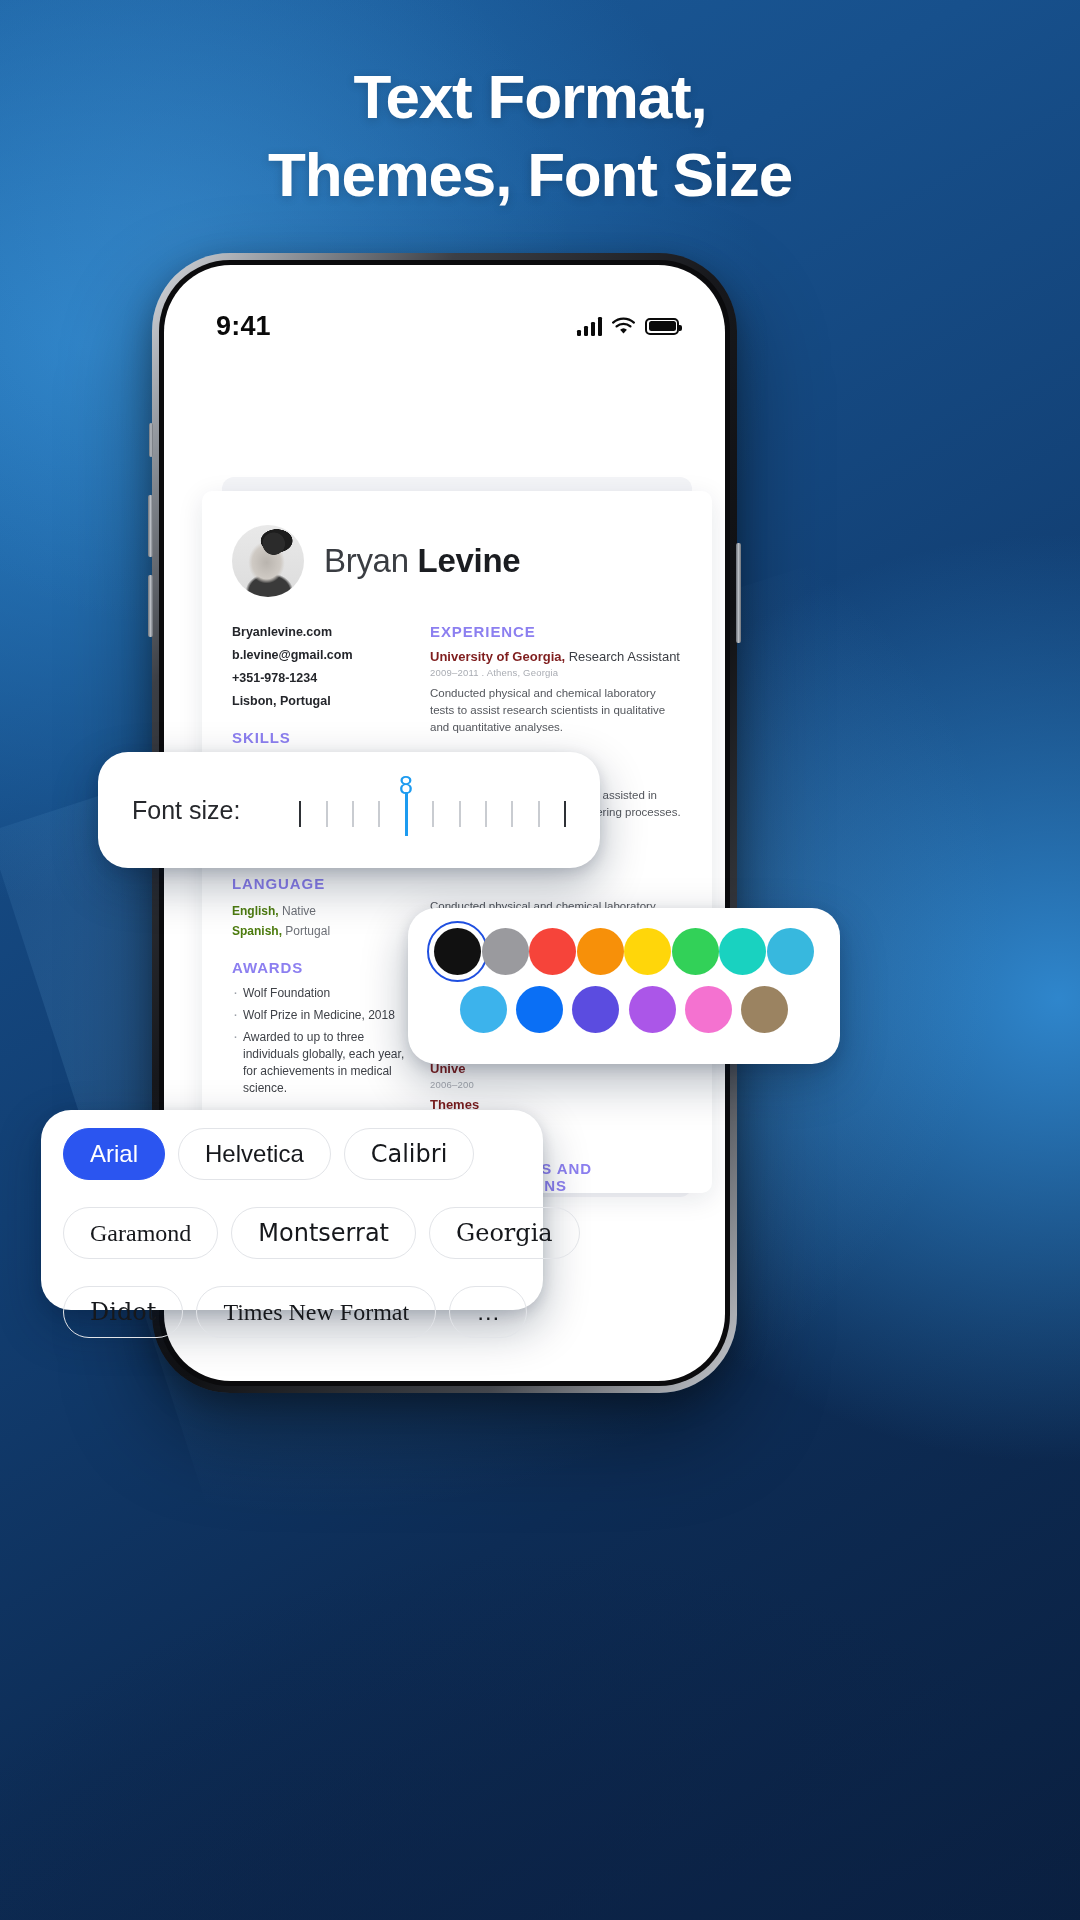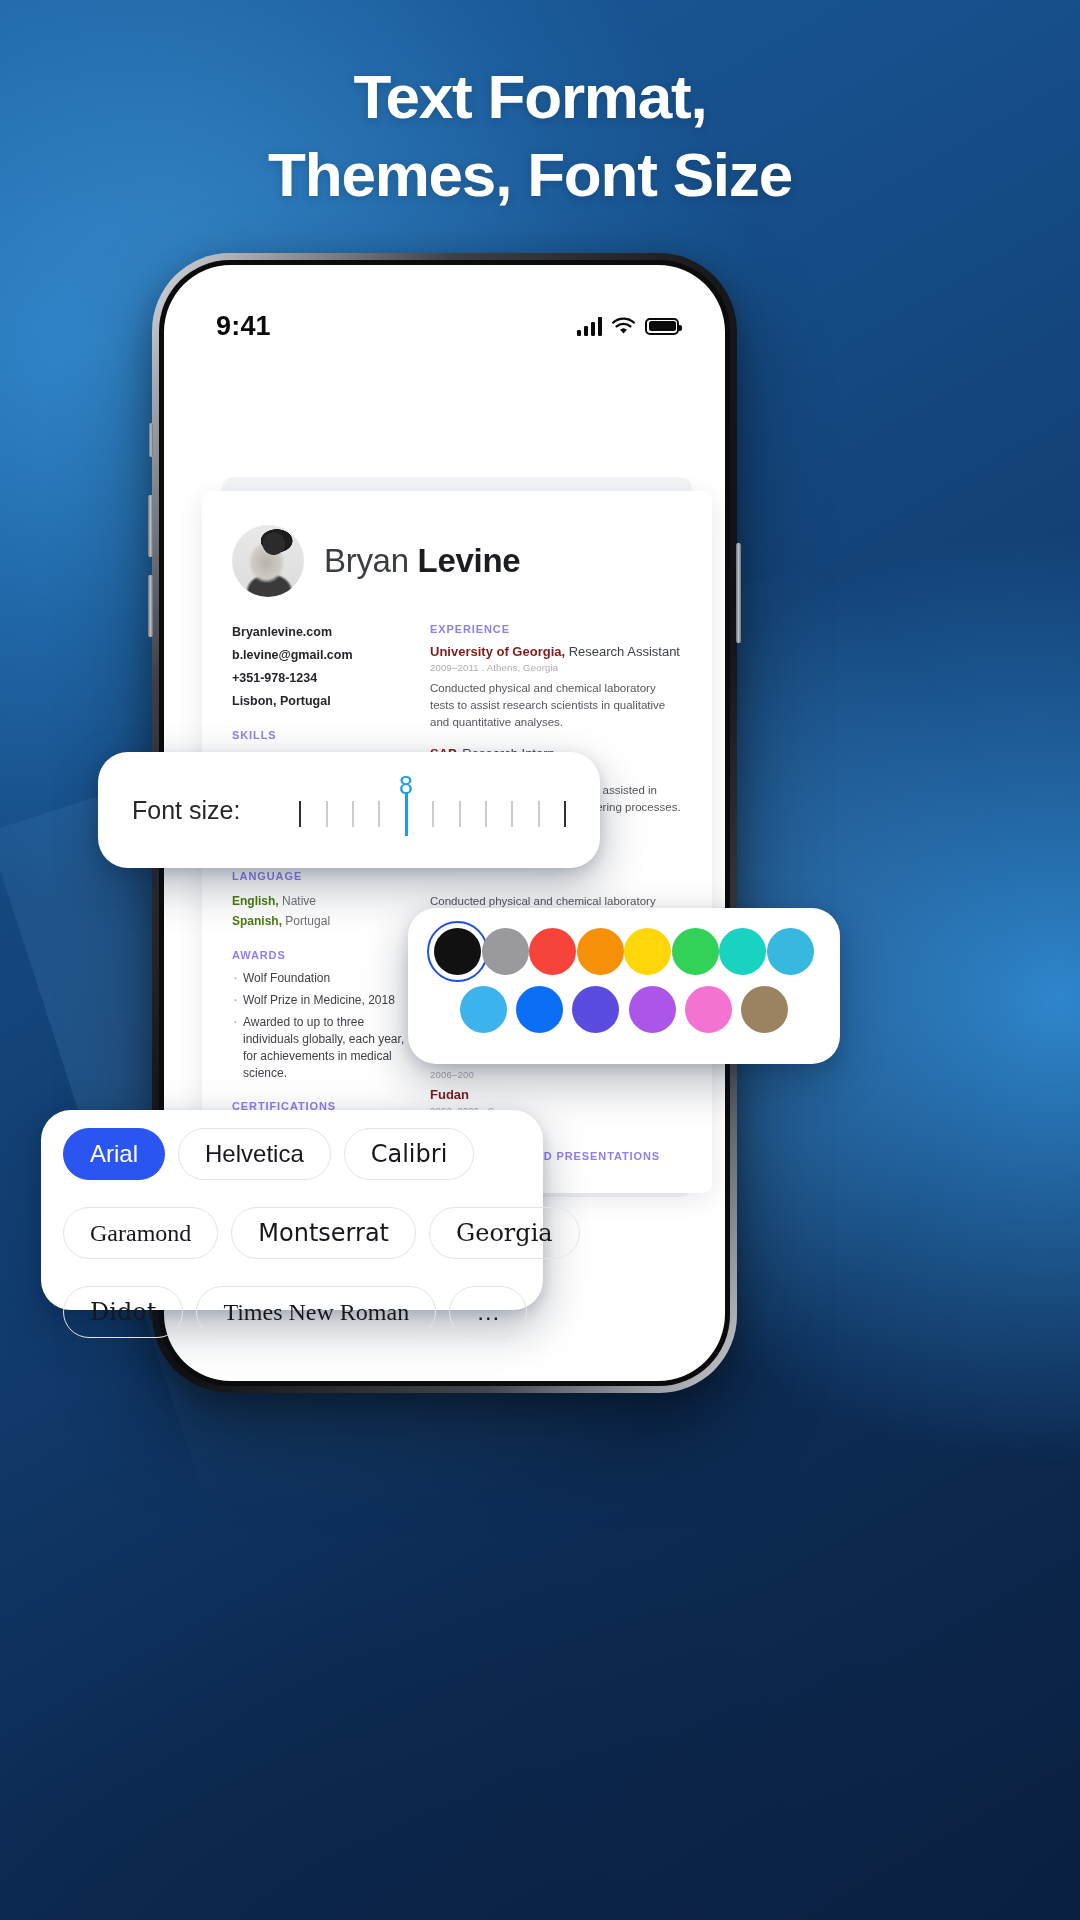--- a/index.html
+++ b/index.html
@@ -116,21 +116,21 @@
     flex:0 0 auto;
   }
   .name { font-size:33px; color:#3a3d42; font-weight:300; letter-spacing:-.3px; white-space:nowrap; }
   .name b { font-weight:bold; color:#1b1d21; }
 
   .cols { display:flex; gap:22px; }
   .col-l { width:176px; flex:0 0 176px; }
   .col-r { flex:1; }
 
   .sec-h {
-    color:#8c7ff0; font-weight:bold; font-size:11px;
+    color:#8c7ff0; font-weight:bold; font-size:15px;
     letter-spacing:.9px; margin:18px 0 9px;
   }
   .sec-h.first { margin-top:0; }
   .contact { font-size:12.5px; color:#24262b; font-weight:bold; line-height:19px; margin-bottom:4px; }
   .sk-cat { font-size:11px; color:#a8abb2; margin-bottom:3px; }
   .sk-it  { font-size:12.5px; color:#24262b; line-height:19px; }
   .lang   { font-size:12px; color:#6d7077; line-height:20px; }
   .lang b { color:#4d7c0f; }
   .bullet { font-size:12px; color:#3f4248; line-height:17px; margin-bottom:5px; padding-left:11px; position:relative; }
   .bullet::before { content:"·"; position:absolute; left:1px; top:-2px; color:#9ba0a8; font-size:15px; }
@@ -301,21 +301,21 @@
 
             <div>
               <div class="job-t"><b>SAP,</b><span> Research Intern</span></div>
               <div class="job-m">2007–2009</div>
               <div class="job-d">Operate engine</div>
             </div>
 
             <div class="sec-h">EDUCATION</div>
             <div class="job-t"><b>Unive</b></div>
             <div class="job-m">2006–200</div>
-            <div class="job-t"><b>Fudan</b></div>
+            <div class="job-t"><b>Themes</b></div>
             <div class="job-m">2002–2006 . S...</div>
 
             <div class="sec-h" style="margin-top:34px">PUBLICATIONS AND PRESENTATIONS</div>
 
           </div>
         </div>
       </div>
 
     </div>
   </div>
@@ -368,16 +368,16 @@
       <div class="chip f-helv">Helvetica</div>
       <div class="chip f-cal">Calibri</div>
     </div>
   <div class="chip-row" id="chip-row-1">
       <div class="chip f-gara">Garamond</div>
       <div class="chip f-mont">Montserrat</div>
       <div class="chip f-geo">Georgia</div>
     </div>
   <div class="chip-row" id="chip-row-2">
       <div class="chip f-didot">Didot</div>
-      <div class="chip f-tnr">Times New Roman</div>
+      <div class="chip f-tnr">Times New Format</div>
       <div class="chip f-arial">…</div>
     </div>
 </div>
 
 </body></html>

